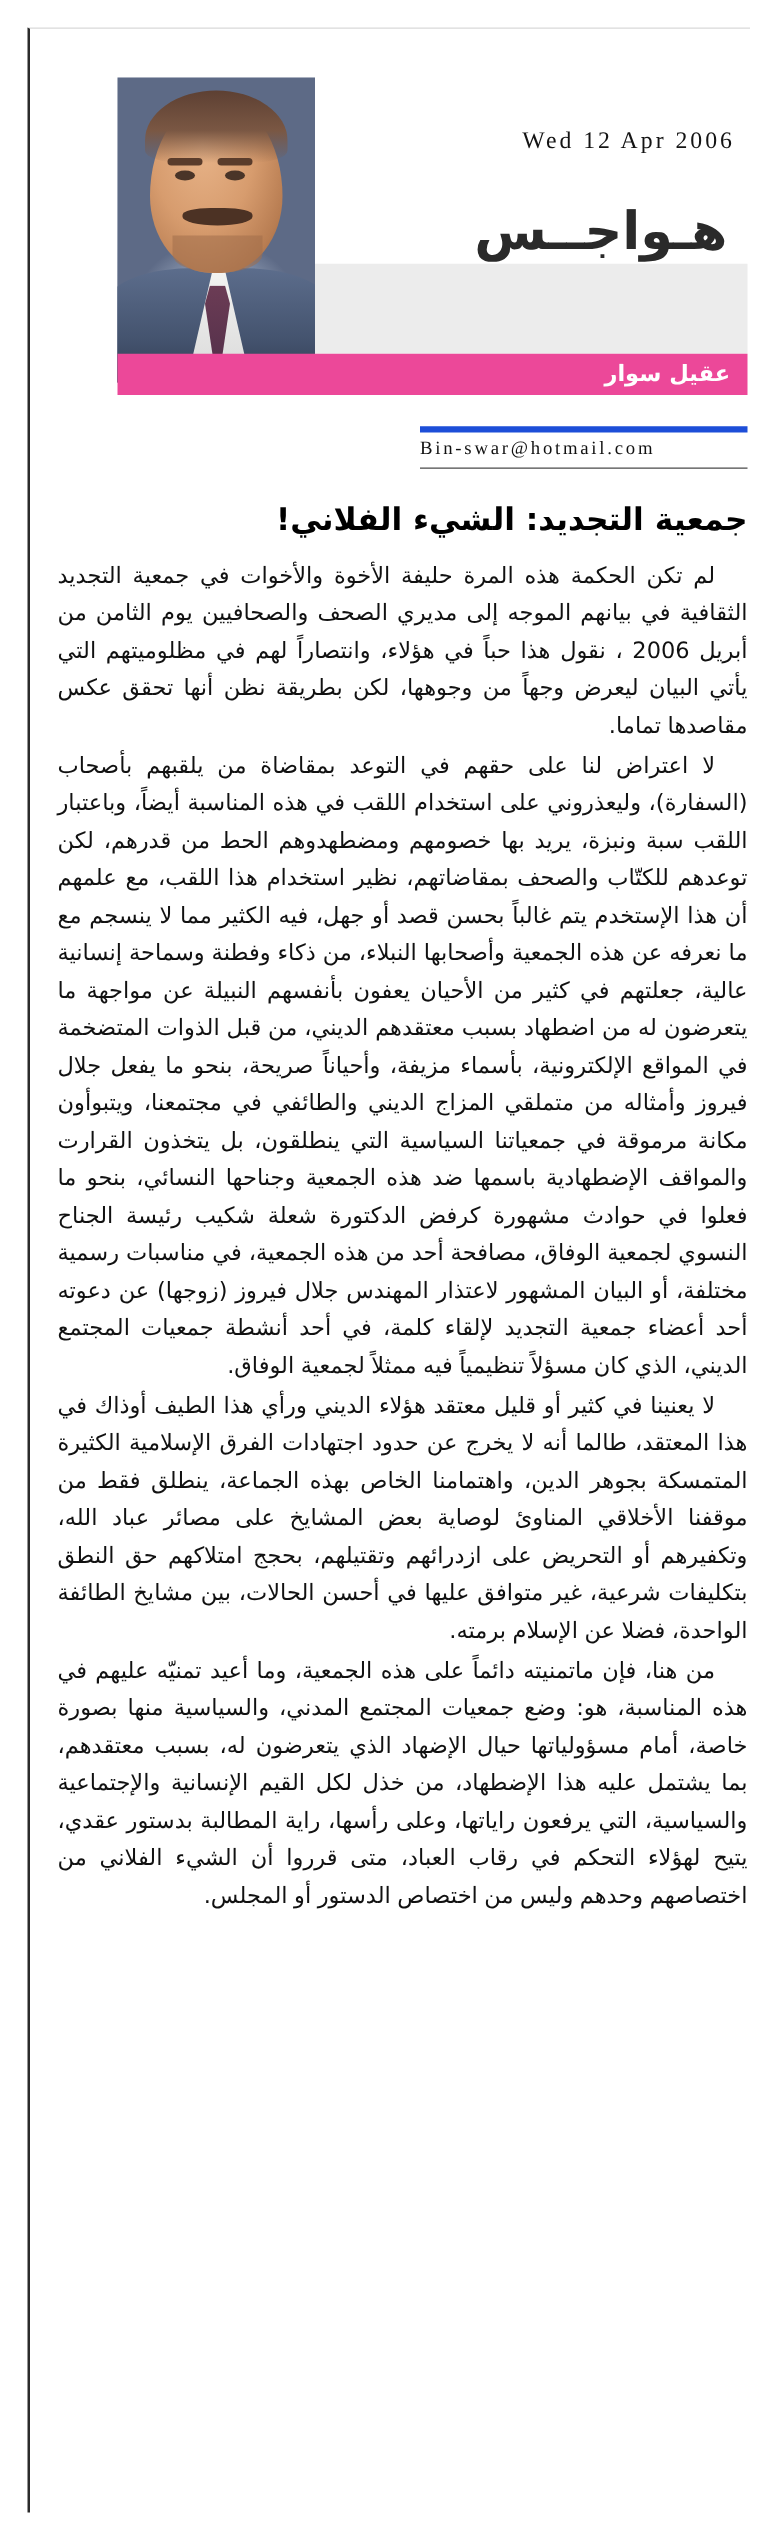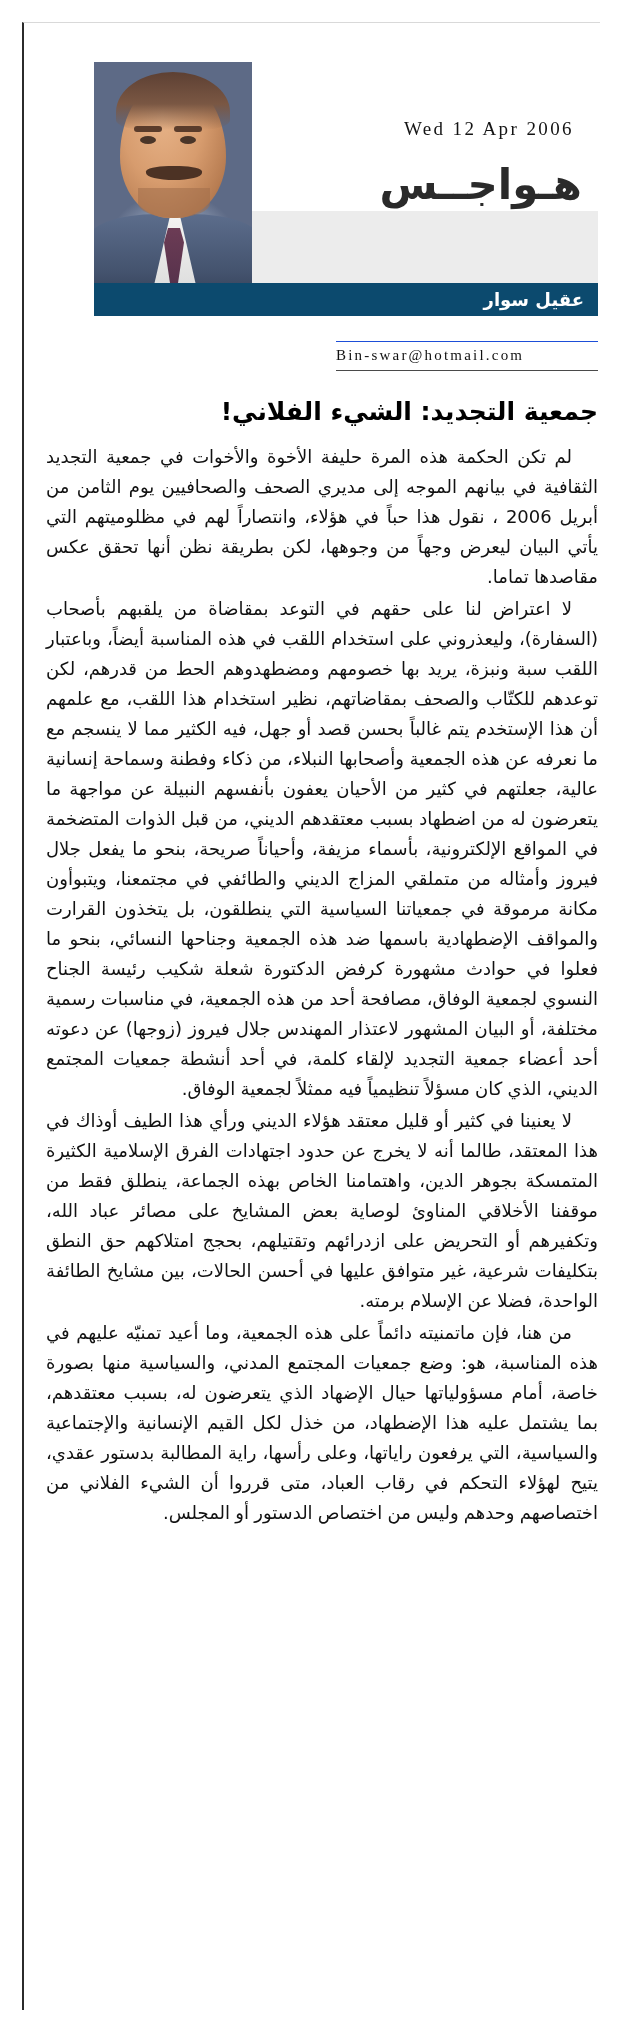--- a/index.html
+++ b/index.html
@@ -140,29 +140,28 @@
     left: 70px;
     top: 166px;
     width: 20px;
     height: 66px;
     background: linear-gradient(180deg, #6c3c55 0%, #53304a 100%);
     clip-path: polygon(20% 0, 80% 0, 100% 22%, 62% 100%, 38% 100%, 0 22%);
   }
 
   .date {
     position: absolute;
-    right: 24px;
+    right: 10px;
     top: 66px;
     font-family: "Liberation Serif", serif;
     font-size: 19px;
     letter-spacing: 2.4px;
     color: #141414;
     white-space: nowrap;
     direction: ltr;
-    margin-top: 16px;
   }
   .logo-word {
     position: absolute;
     right: 16px;
     top: 128px;
     font-family: "DejaVu Sans", sans-serif;
     font-weight: bold;
     font-size: 42px;
     letter-spacing: -1px;
     color: #2a2a2a;
@@ -177,40 +176,40 @@
     top: 175px;
     height: 72px;
     background: #ececec;
   }
   .author-bar {
     position: absolute;
     left: 48px;
     right: 0;
     top: 247px;
     height: 33px;
-    background: #0c4a6e;
+    background: #ec4899;
     text-decoration: underline;
   }
   .author-name {
     position: absolute;
     right: 14px;
     top: 3px;
     color: #ffffff;
     font-family: "DejaVu Sans", sans-serif;
     font-weight: bold;
     font-size: 18px;
     line-height: 27px;
     white-space: nowrap;
   }
 
   
   .email-block {
     width: 262px;
     margin: 22px 0 0 0;
-    border-top: 1px solid #1d4ed8;
+    border-top: 5px solid #1d4ed8;
     border-bottom: 1px solid #4a4a4a;
     padding: 5px 0 6px 0;
     text-align: left;
     direction: ltr;
   }
   .email-text {
     font-family: "Liberation Serif", serif;
     font-size: 15px;
     letter-spacing: 2.2px;
     color: #111111;

